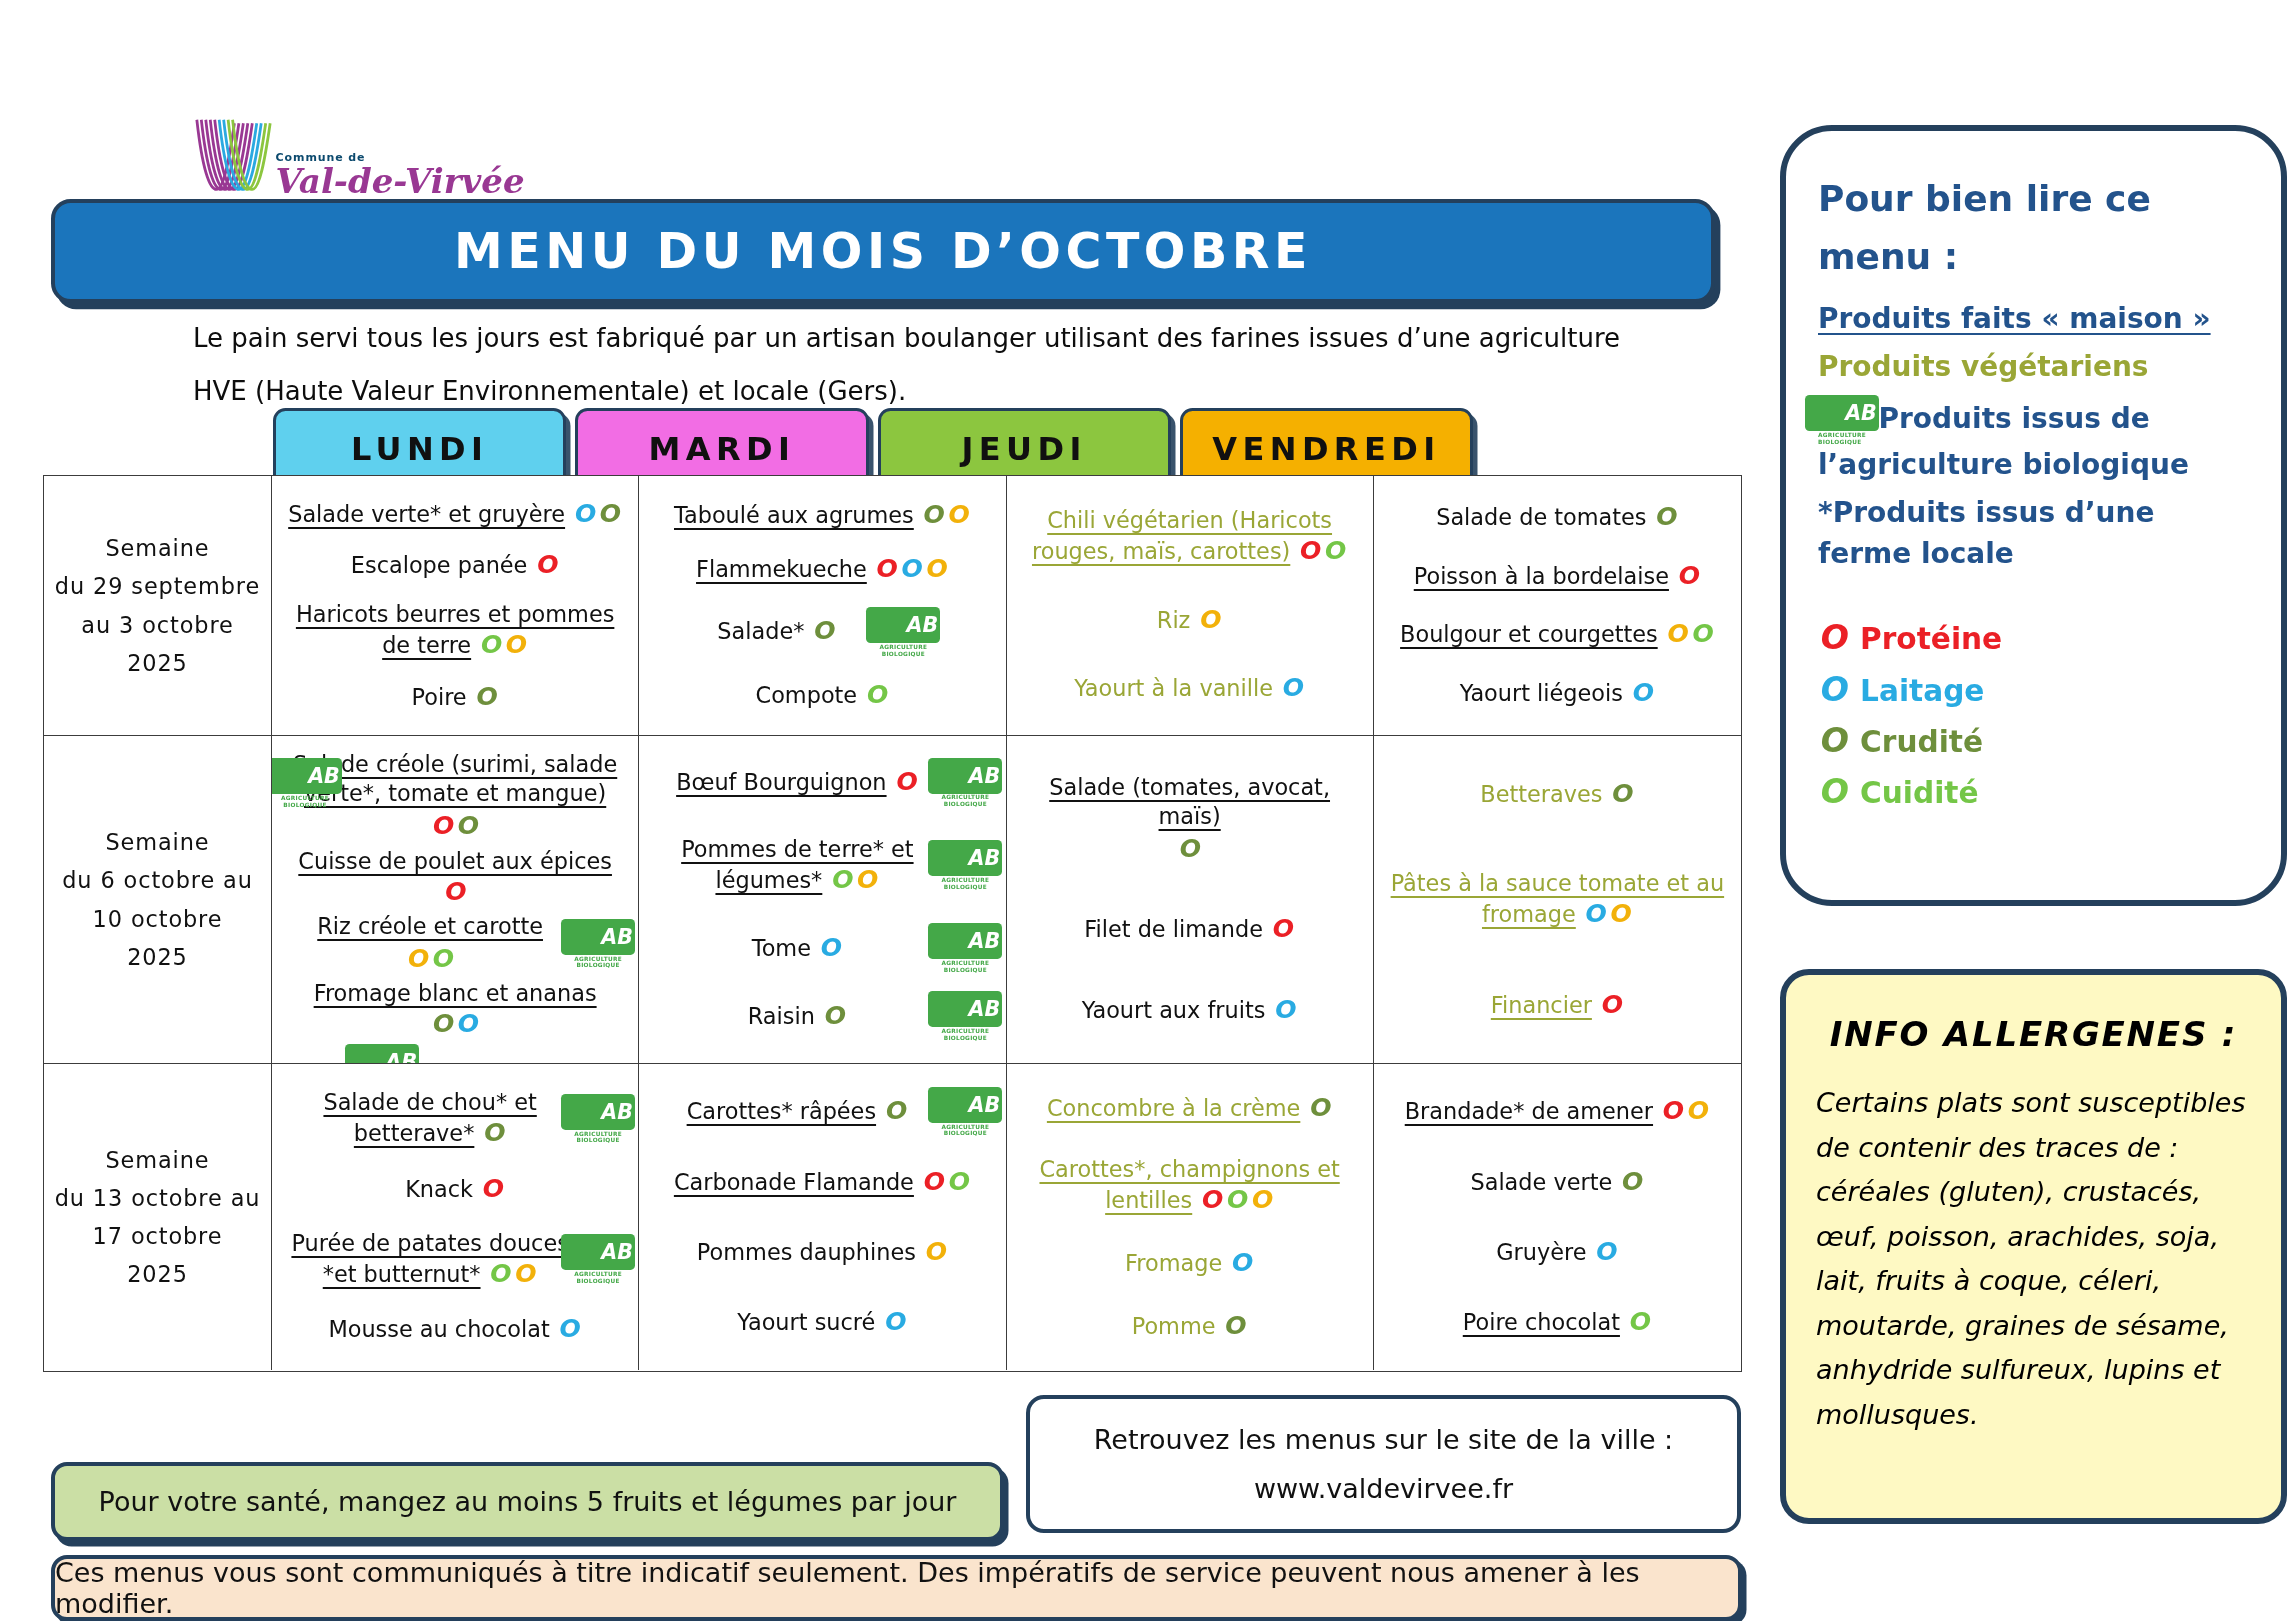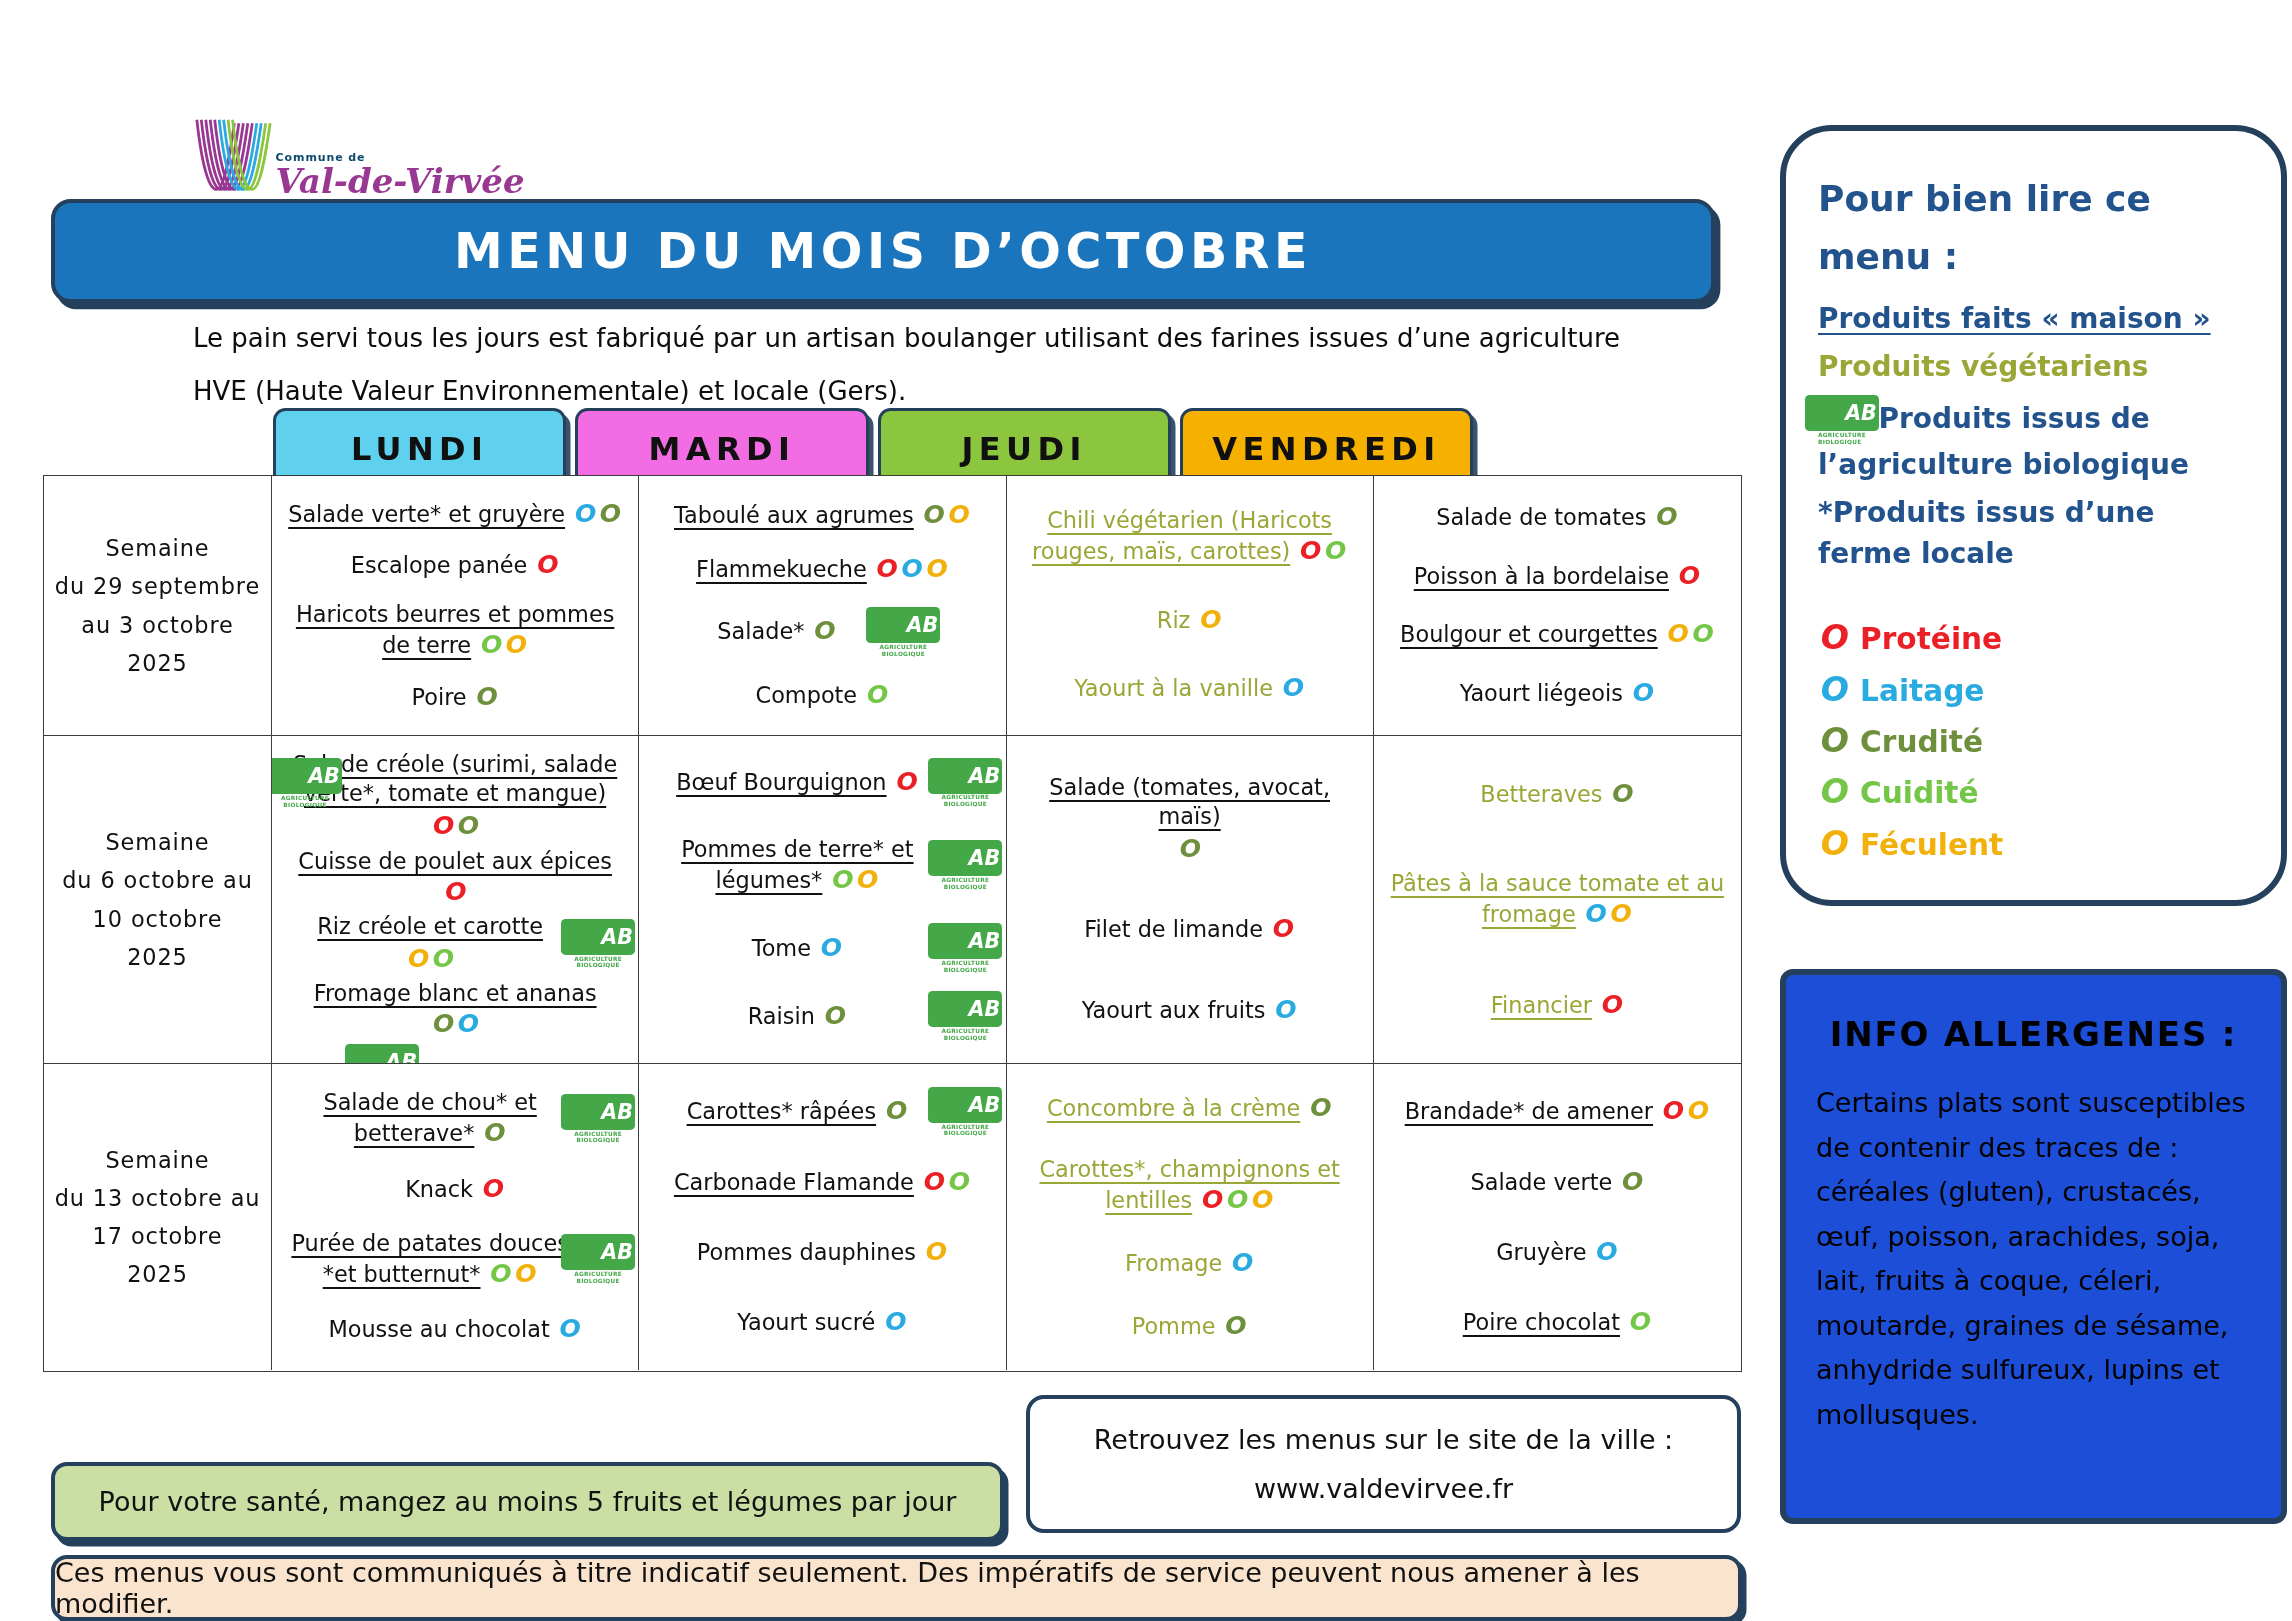--- a/index.html
+++ b/index.html
@@ -69,22 +69,22 @@
   .lg-title{font-size:36px;font-weight:700;line-height:1.6;margin-bottom:14.3px;}
   .lg-line{font-size:28px;font-weight:700;line-height:1.45;margin:7.2px 0;}
   .lg-maison{text-decoration:underline;text-underline-offset:5.4px;}
   .lg-veg{color:#9AA636;}
   .lg-bio .ab{margin-right:12.5px;}
   .lg-cats{margin-top:38px;}
   .lg-cat{font-size:29.6px;font-weight:700;line-height:1.55;}
 
   
   .allergens{position:absolute;left:1780px;top:969px;width:507px;height:555px;
-      background:#1d4ed8;border:6.3px solid #24405C;border-radius:13px;box-sizing:border-box;
-      padding:39px 30px 0 30px;color:#000;}
+      background:#fef9c3;border:6.3px solid #24405C;border-radius:29px;box-sizing:border-box;
+      padding:39px 30px 0 30px;color:#000;font-style:italic;}
   .al-title{text-align:center;font-size:34px;font-weight:800;letter-spacing:1.8px;}
   .al-body{margin-top:27px;font-size:27px;line-height:1.65;}
 
   
   .sante{position:absolute;left:51px;top:1462px;width:953px;height:79px;background:#CBDFA5;
       border:4.5px solid #24405C;border-radius:16px;box-shadow:4.5px 5.4px 0 #24405C;
       display:flex;align-items:center;justify-content:center;font-size:27px;box-sizing:border-box;}
   .site{position:absolute;left:1026px;top:1395px;width:715px;height:138px;background:#fff;
       border:4.5px solid #24405C;border-radius:18px;display:flex;flex-direction:column;
       align-items:center;justify-content:center;gap:18px;font-size:27px;box-sizing:border-box;}
@@ -265,21 +265,20 @@
             <span class="ab-sq">AB</span>
             <span class="ab-cap">AGRICULTURE
 BIOLOGIQUE</span>
           </span></span><span>Produits issus de l’agriculture biologique</span></div>
     <div class="lg-line">*Produits issus d’une ferme locale</div>
     <div class="lg-cats" id="lg-cats">
         <div class="lg-cat"><span class="o" style="color: rgb(235, 32, 38);">O</span><span style="color: rgb(235, 32, 38);"> Protéine</span></div>
         <div class="lg-cat"><span class="o" style="color: rgb(41, 171, 226);">O</span><span style="color: rgb(41, 171, 226);"> Laitage</span></div>
         <div class="lg-cat"><span class="o" style="color: rgb(110, 143, 60);">O</span><span style="color: rgb(110, 143, 60);"> Crudité</span></div>
         <div class="lg-cat"><span class="o" style="color: rgb(116, 198, 71);">O</span><span style="color: rgb(116, 198, 71);"> Cuidité</span></div>
-        <div class="lg-cat"><span class="o" style="color: rgb(242, 177, 10);">O</span><span style="color: rgb(242, 177, 10);"> Féculent</span></div>
       </div>
   </aside>
 
   <aside class="allergens">
     <div class="al-title">INFO ALLERGENES :</div>
     <div class="al-body">Certains plats sont susceptibles de contenir des traces de : céréales (gluten), crustacés, œuf, poisson, arachides, soja, lait, fruits à coque, céleri, moutarde, graines de sésame, anhydride sulfureux, lupins et mollusques.</div>
   </aside>
 
   <div class="sante">
     <span>Pour votre santé, mangez au moins 5 fruits et légumes par jour</span>

